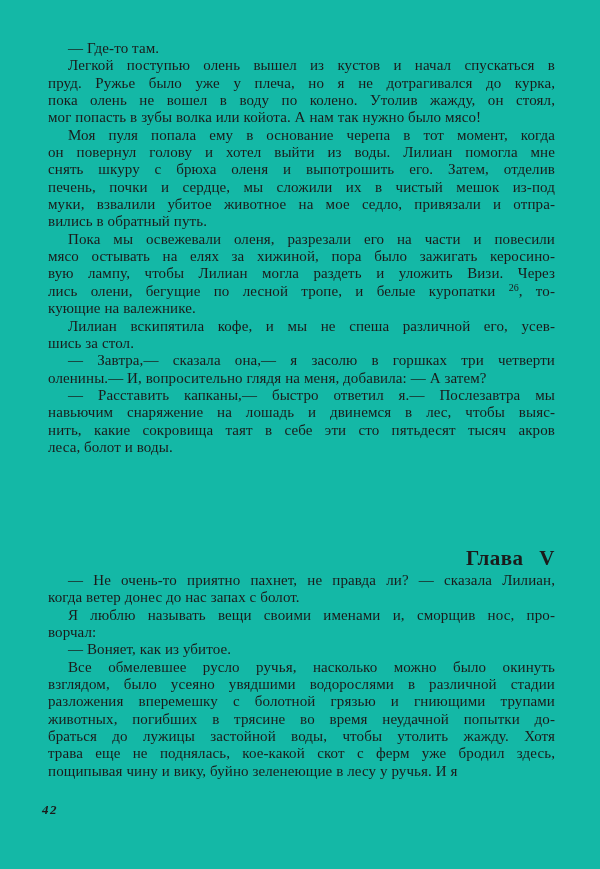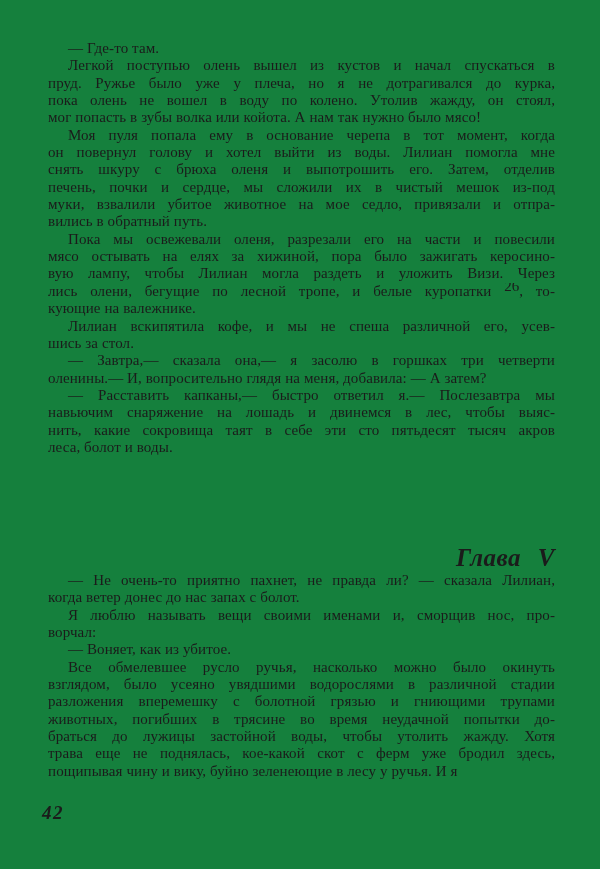--- a/index.html
+++ b/index.html
@@ -4,21 +4,21 @@
 <style>
   html, body {
     margin: 0;
     padding: 0;
     background: #ffffff;
   }
   .page {
     position: relative;
     width: 600px;
     height: 869px;
-    background: #15803d;
+    background: #14b8a6;
     overflow: hidden;
     font-family: "Liberation Serif", "DejaVu Serif", serif;
     color: #1b1b1b;
   }
   .text-block {
     position: absolute;
     left: 48px;
     width: 507px;
   }
   .section-1 { top: 40px; }
@@ -33,43 +33,42 @@
     text-justify: inter-word;
     white-space: normal;
     overflow: hidden;
   }
   .line.para-start { text-indent: 20px; }
   .line.para-end {
     text-align: left;
     text-align-last: auto;
   }
   .line sup {
-    font-size: 15px;
+    font-size: 10px;
     line-height: 0;
     vertical-align: 5px;
     letter-spacing: 0;
   }
   .chapter-heading {
     position: absolute;
     left: 48px;
     top: 544px;
     width: 507px;
     text-align: right;
-    font-size: 25px;
+    font-size: 21px;
     line-height: 28px;
     font-weight: bold;
-    font-style: italic;
     word-spacing: 10px;
     letter-spacing: 0.5px;
   }
   .page-number {
     position: absolute;
     left: 42px;
     top: 802px;
-    font-size: 19px;
+    font-size: 13px;
     font-weight: bold;
     font-style: italic;
     letter-spacing: 1.5px;
   }
 </style>
 </head>
 <body>
 
 <div class="page">
   <div class="text-block section-1">

